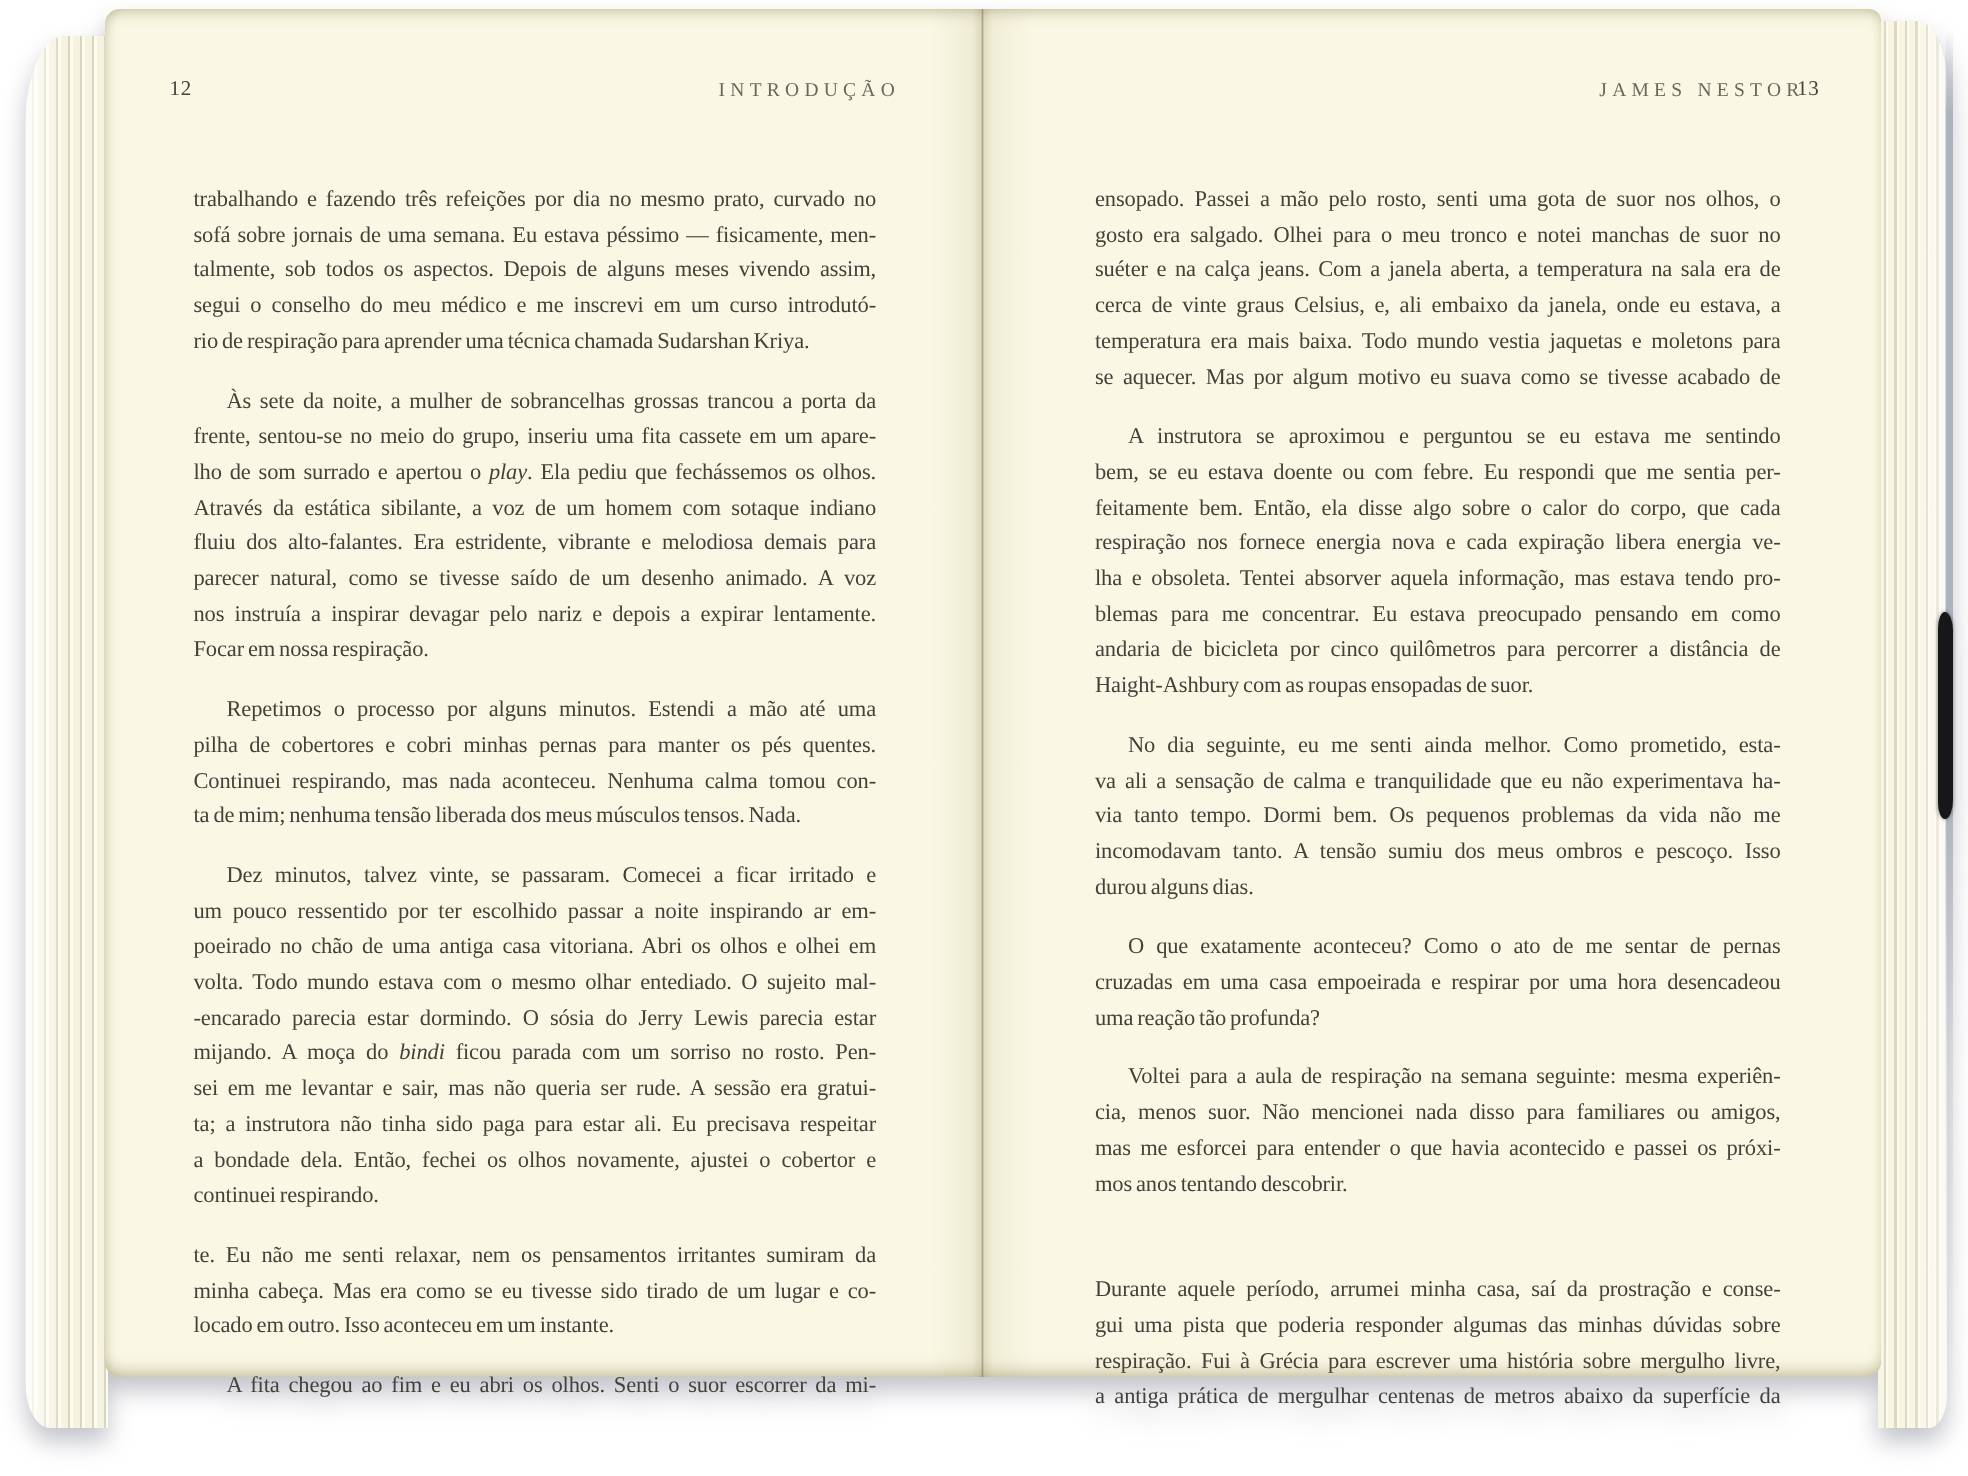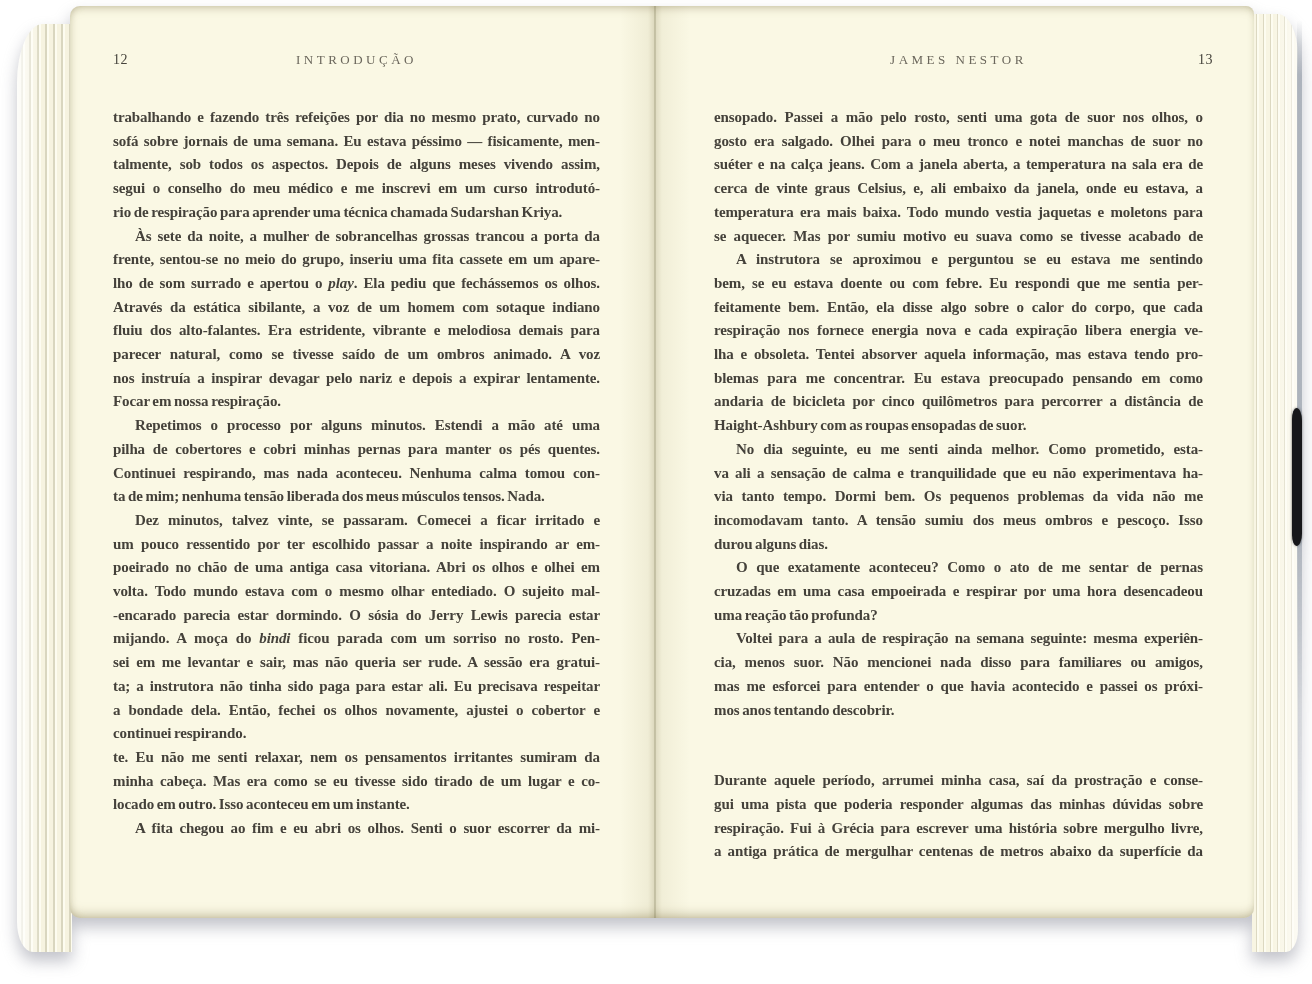--- a/index.html
+++ b/index.html
@@ -87,39 +87,39 @@
       rgba(150,140,90,0) 100%);
   }
 
   
   .page { position: absolute; top: 0; height: 100%; }
   .page-left  { left: 43px;  width: 487px; }
   .page-right { left: 644px; width: 489px; }
 
   .page-head { position: absolute; top: 46px; left: 0; right: 0; height: 20px; }
   .running-header {
-    display: block; text-align: center;
+    display: block; text-align: right;
     font-size: 13px; letter-spacing: 3.5px;
     color: var(--header-text, #6b675c);
   }
   .pagenum {
     position: absolute; top: 0;
     font-size: 14px; color: var(--pagenum-text, #45433b);
     letter-spacing: .5px;
   }
   .pagenum-left  { left: 0; }
   .pagenum-right { right: -10px; }
 
   .page-body {
     position: absolute; top: 100px; left: 0; right: 0;
     font-size: 15px; line-height: 23.7px;
     color: var(--text, #44413a);
     word-spacing: -1px; letter-spacing: -0.1px;
   }
-  .para { margin: 0; font-weight: bold; }
+  .para { margin: 16px; }
   .para.space-before { margin-top: 47px; }
   .line { text-align: justify; text-align-last: justify; }
   .line.last { text-align-last: left; }
   .para.indent .line.first { text-indent: 22px; }
   .line i { font-style: italic; }
 </style>
 </head>
 <body>
 
 <div class="scene">
@@ -144,21 +144,21 @@
               <div class="line">talmente, sob todos os aspectos. Depois de alguns meses vivendo assim,</div>
               <div class="line">segui o conselho do meu médico e me inscrevi em um curso introdutó-</div>
               <div class="line last">rio de respiração para aprender uma técnica chamada Sudarshan Kriya.</div>
             </div>
             <div class="para indent">
               <div class="line first">Às sete da noite, a mulher de sobrancelhas grossas trancou a porta da</div>
               <div class="line">frente, sentou-se no meio do grupo, inseriu uma fita cassete em um apare-</div>
               <div class="line">lho de som surrado e apertou o <i>play</i>. Ela pediu que fechássemos os olhos.</div>
               <div class="line">Através da estática sibilante, a voz de um homem com sotaque indiano</div>
               <div class="line">fluiu dos alto-falantes. Era estridente, vibrante e melodiosa demais para</div>
-              <div class="line">parecer natural, como se tivesse saído de um ombros animado. A voz</div>
+              <div class="line">parecer natural, como se tivesse saído de um desenho animado. A voz</div>
               <div class="line">nos instruía a inspirar devagar pelo nariz e depois a expirar lentamente.</div>
               <div class="line last">Focar em nossa respiração.</div>
             </div>
             <div class="para indent">
               <div class="line first">Repetimos o processo por alguns minutos. Estendi a mão até uma</div>
               <div class="line">pilha de cobertores e cobri minhas pernas para manter os pés quentes.</div>
               <div class="line">Continuei respirando, mas nada aconteceu. Nenhuma calma tomou con-</div>
               <div class="line last">ta de mim; nenhuma tensão liberada dos meus músculos tensos. Nada.</div>
             </div>
             <div class="para indent">
@@ -189,21 +189,21 @@
           <span class="running-header">JAMES NESTOR</span>
           <span class="pagenum pagenum-right">13</span>
         </div>
         <div class="page-body">
             <div class="para">
               <div class="line first">ensopado. Passei a mão pelo rosto, senti uma gota de suor nos olhos, o</div>
               <div class="line">gosto era salgado. Olhei para o meu tronco e notei manchas de suor no</div>
               <div class="line">suéter e na calça jeans. Com a janela aberta, a temperatura na sala era de</div>
               <div class="line">cerca de vinte graus Celsius, e, ali embaixo da janela, onde eu estava, a</div>
               <div class="line">temperatura era mais baixa. Todo mundo vestia jaquetas e moletons para</div>
-              <div class="line">se aquecer. Mas por sumiu motivo eu suava como se tivesse acabado de</div>
+              <div class="line">se aquecer. Mas por algum motivo eu suava como se tivesse acabado de</div>
             </div>
             <div class="para indent">
               <div class="line first">A instrutora se aproximou e perguntou se eu estava me sentindo</div>
               <div class="line">bem, se eu estava doente ou com febre. Eu respondi que me sentia per-</div>
               <div class="line">feitamente bem. Então, ela disse algo sobre o calor do corpo, que cada</div>
               <div class="line">respiração nos fornece energia nova e cada expiração libera energia ve-</div>
               <div class="line">lha e obsoleta. Tentei absorver aquela informação, mas estava tendo pro-</div>
               <div class="line">blemas para me concentrar. Eu estava preocupado pensando em como</div>
               <div class="line">andaria de bicicleta por cinco quilômetros para percorrer a distância de</div>
               <div class="line last">Haight-Ashbury com as roupas ensopadas de suor.</div>

